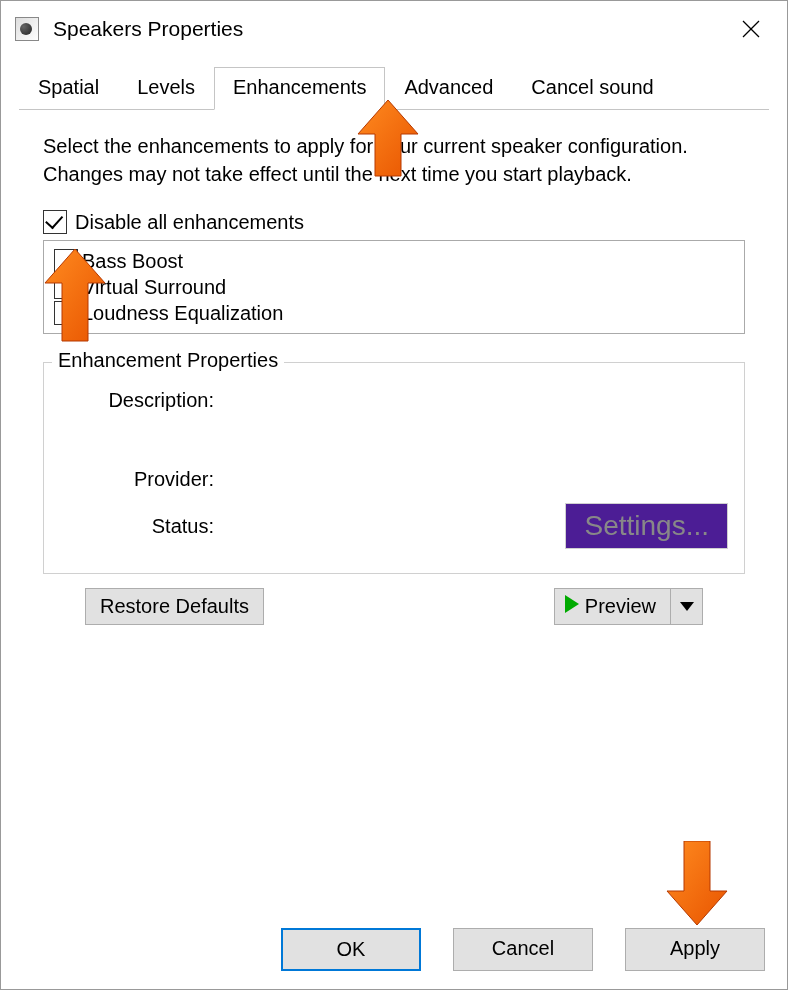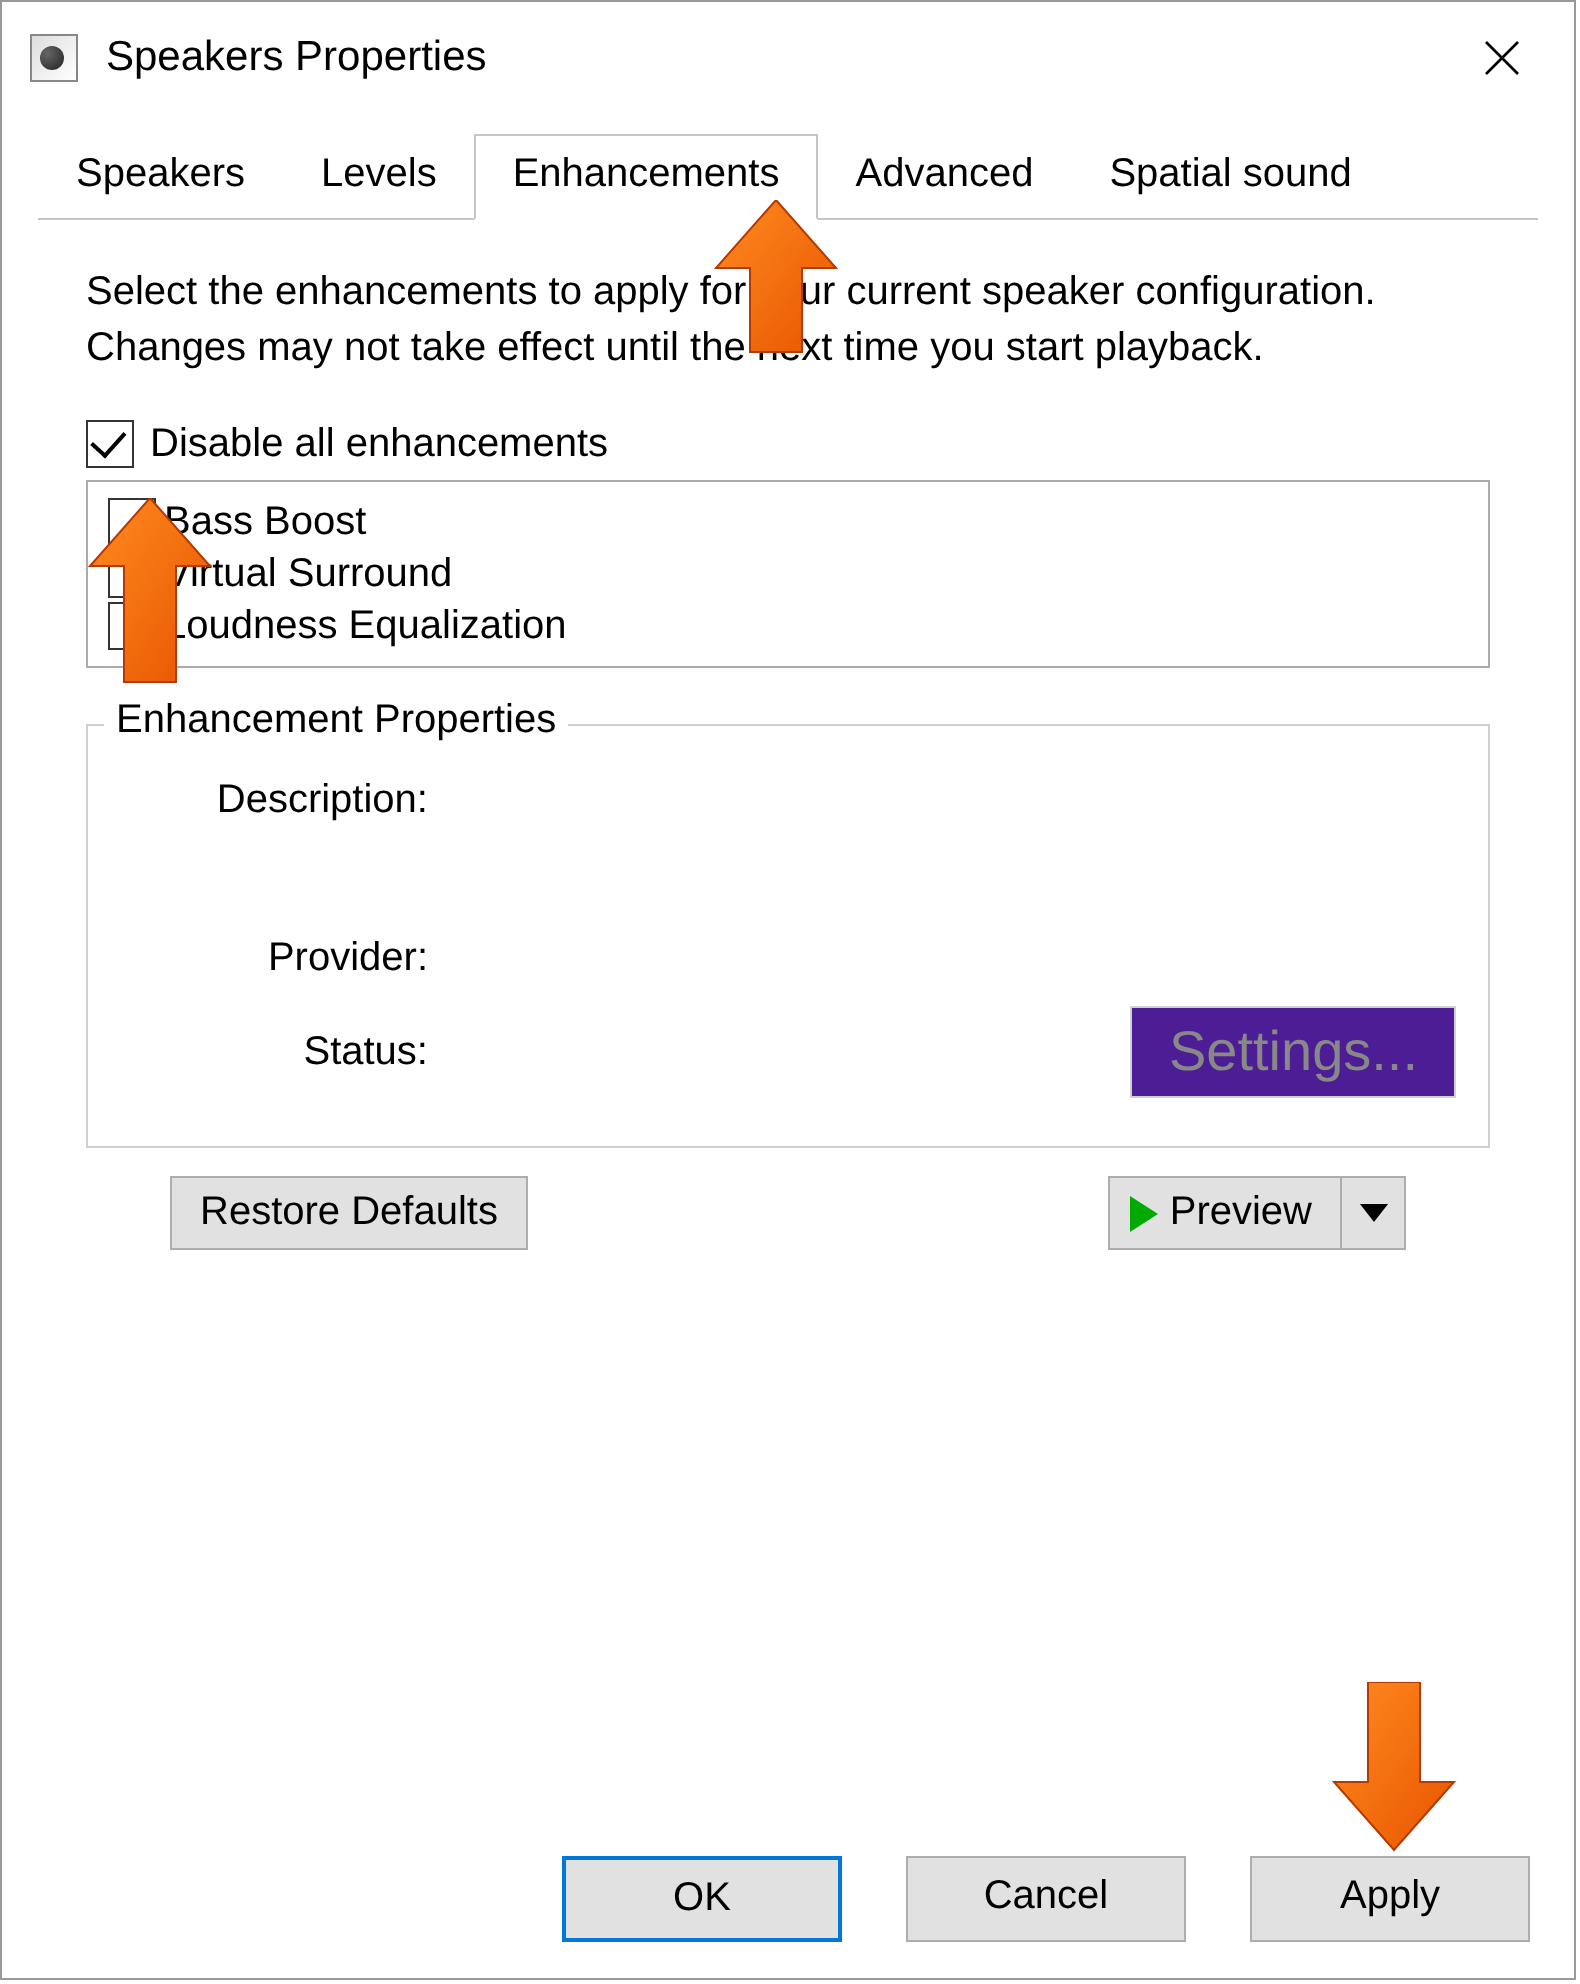--- a/index.html
+++ b/index.html
@@ -183,21 +183,21 @@
     }
     .preview-group {
       display: flex;
     }
     .preview-btn {
       padding: 6px 14px 6px 10px;
       font-size: 20px;
       background: #e1e1e1;
       border: 1px solid #adadad;
       display: flex;
-      align-items: center;
+      align-items: flex-start;
       gap: 6px;
       cursor: pointer;
     }
     .play-icon {
       width: 0; height: 0;
       border-left: 14px solid #0a0;
       border-top: 9px solid transparent;
       border-bottom: 9px solid transparent;
     }
     .dropdown-btn {
@@ -257,25 +257,25 @@
     </div>
     <span class="close-btn">
       <svg viewBox="0 0 18 18">
         <line x1="1" y1="1" x2="17" y2="17" stroke="#000" stroke-width="1.3"></line>
         <line x1="17" y1="1" x2="1" y2="17" stroke="#000" stroke-width="1.3"></line>
       </svg>
     </span>
   </div>
 
   <div class="tabs">
-    <div class="tab">Speakers</div>
+    <div class="tab">Spatial</div>
     <div class="tab">Levels</div>
     <div class="tab active">Enhancements</div>
     <div class="tab">Advanced</div>
-    <div class="tab">Spatial sound</div>
+    <div class="tab">Cancel sound</div>
   </div>
 
   <div class="content">
     <p class="desc">Select the enhancements to apply for your current speaker configuration. Changes may not take effect until the next time you start playback.</p>
 
     <div class="checkbox-row">
       <span class="chk checked"></span>
       <span>Disable all enhancements</span>
     </div>
 

